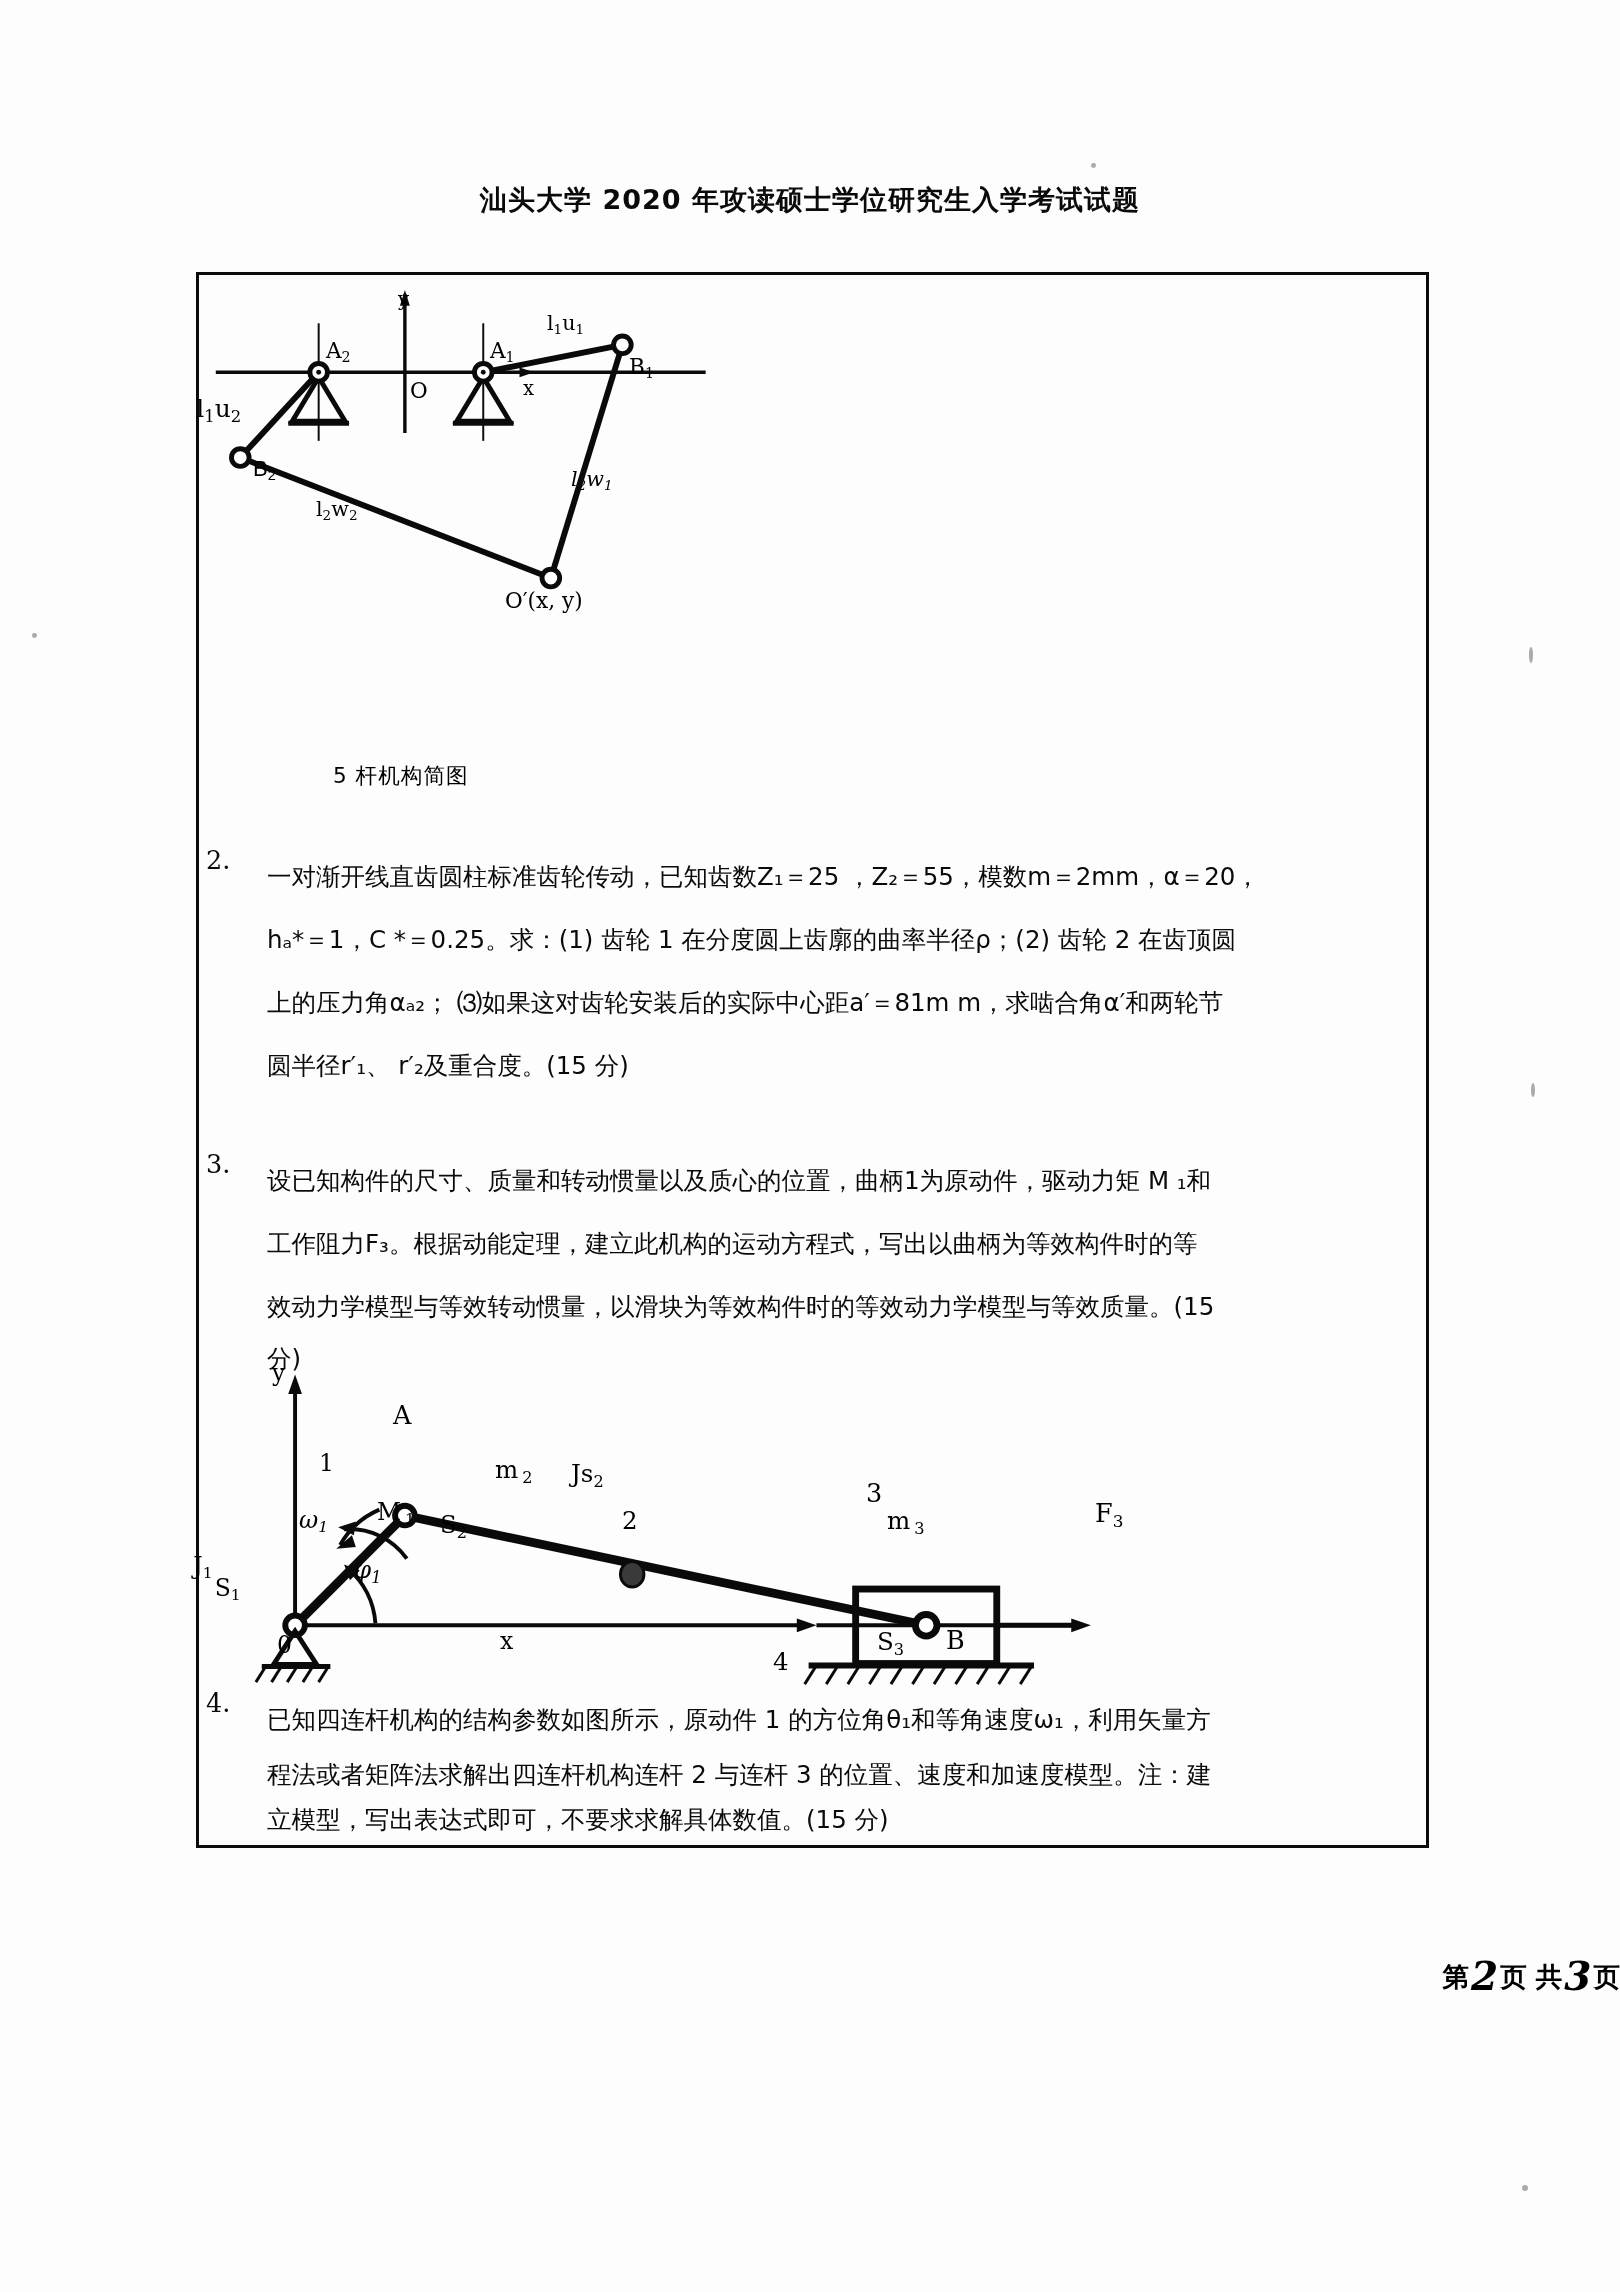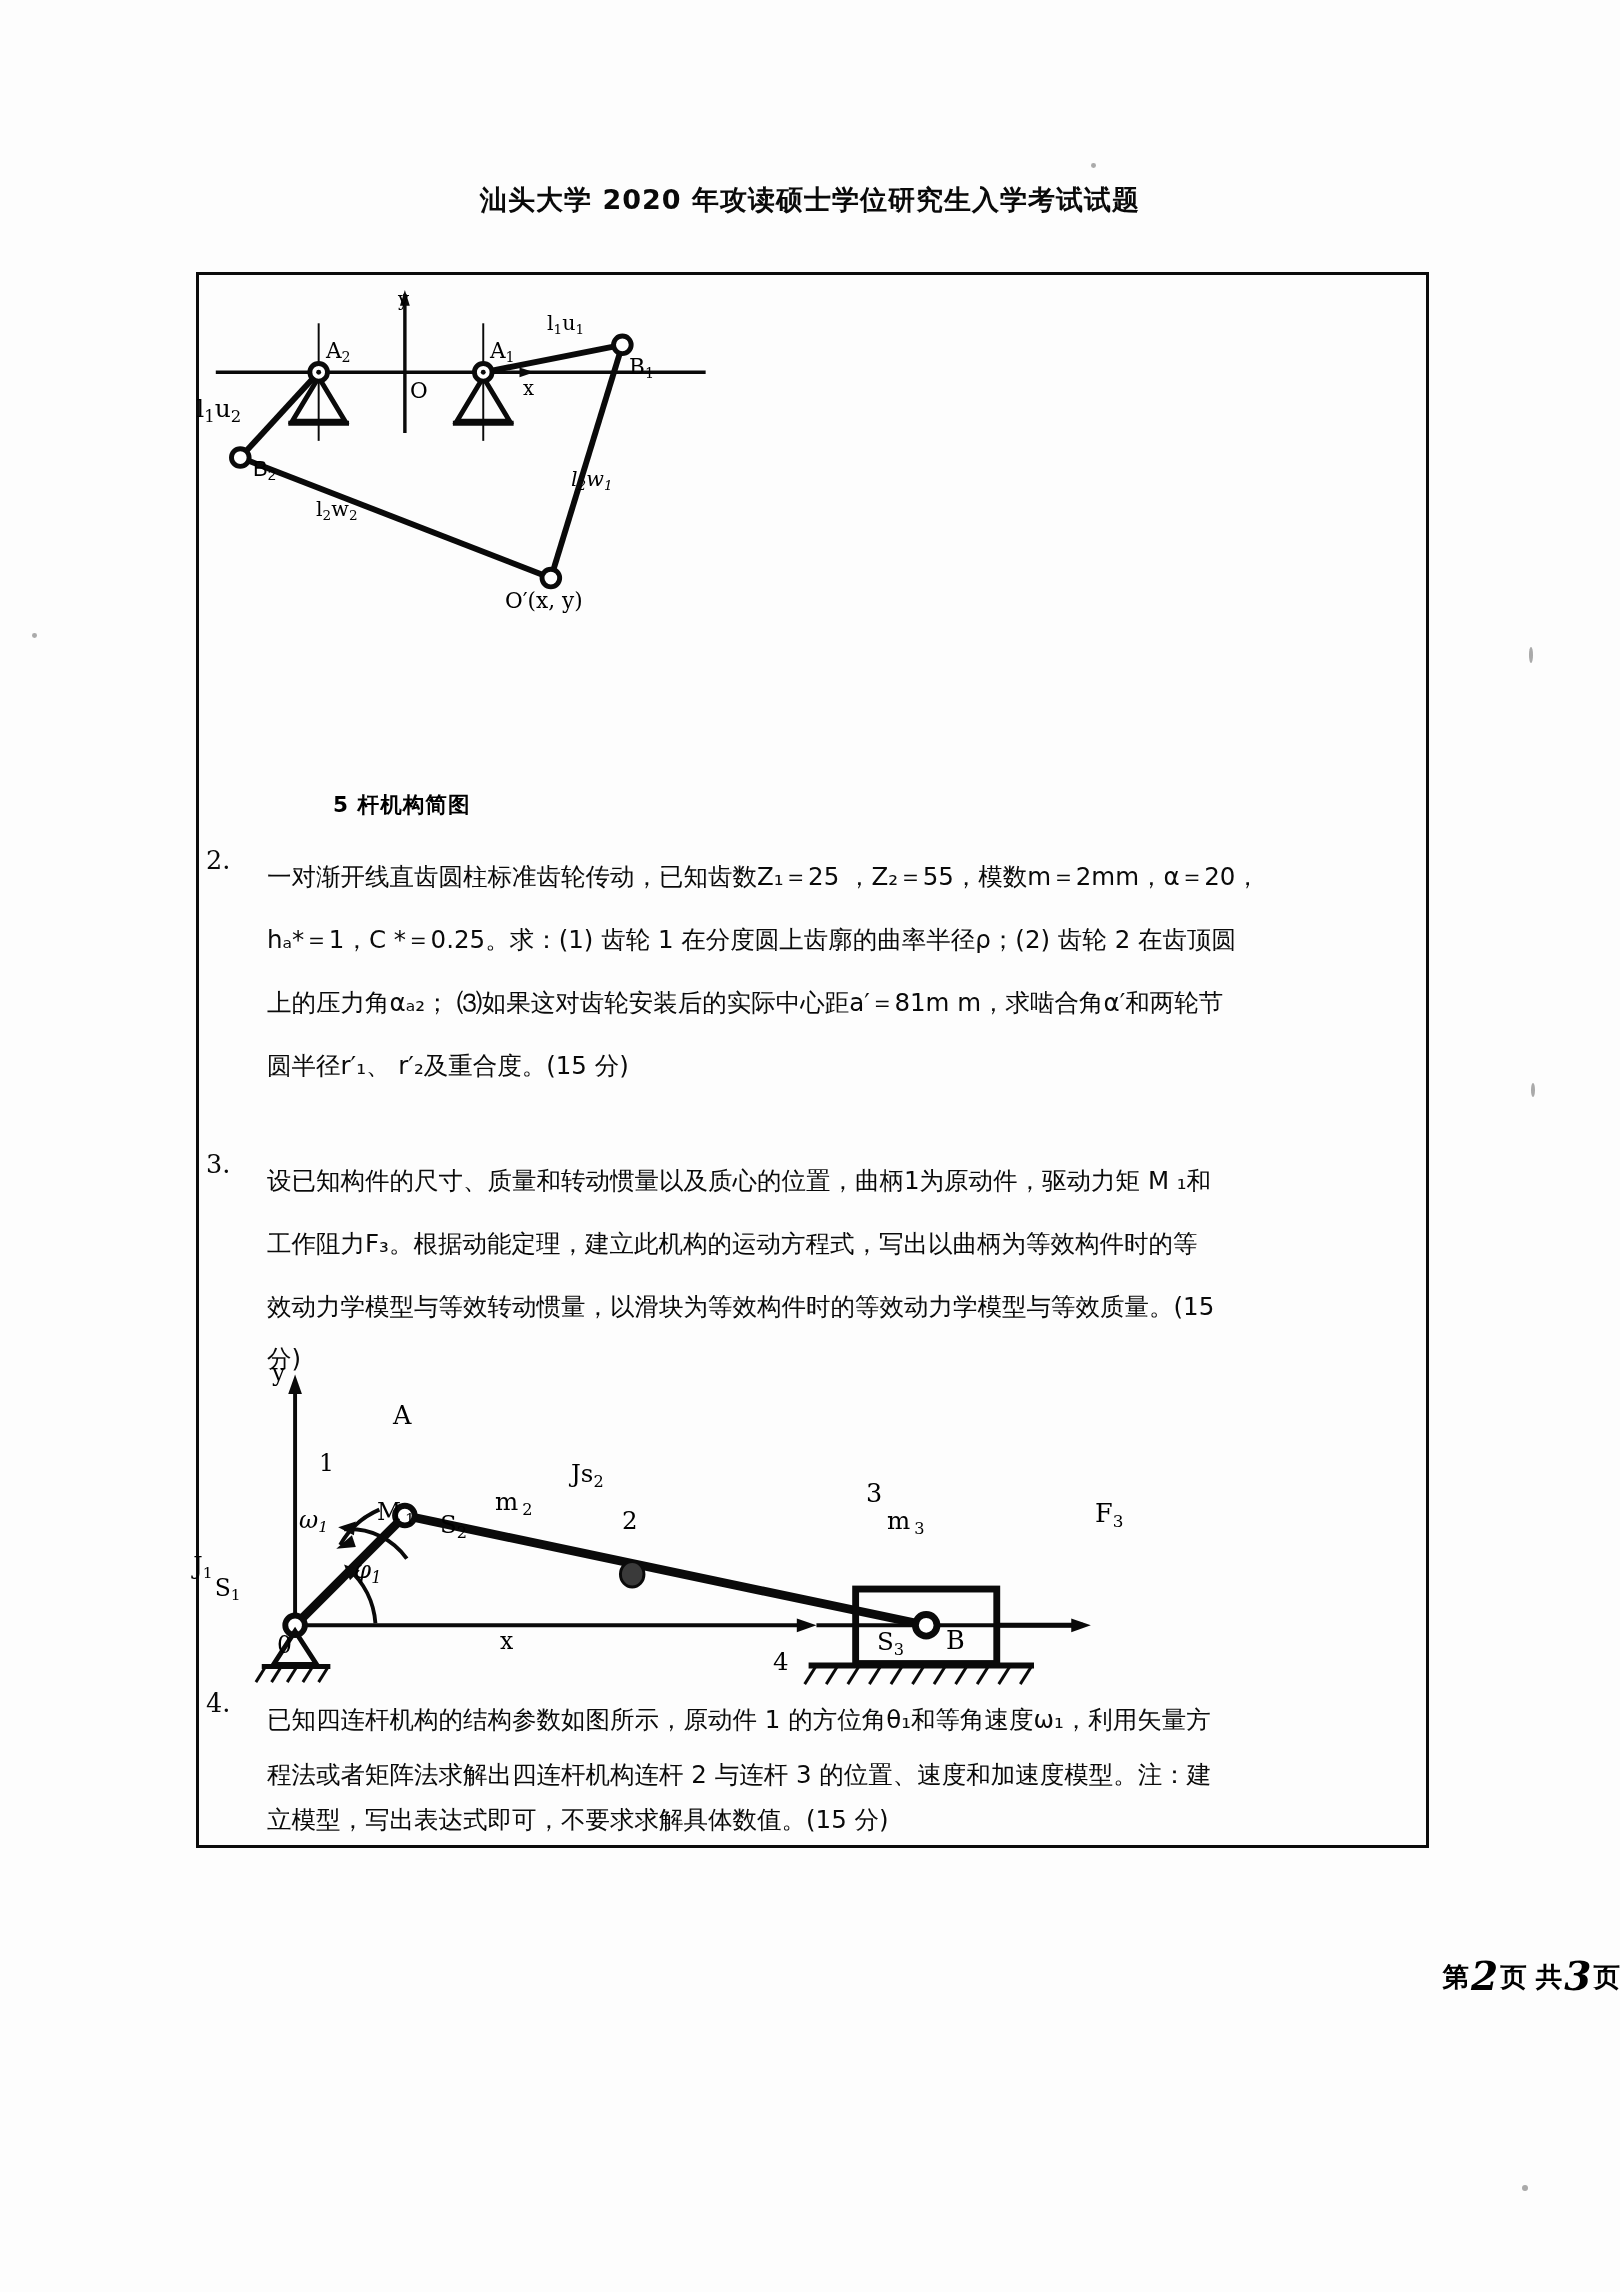--- a/index.html
+++ b/index.html
@@ -53,24 +53,23 @@
     left: 206px;
     top: 276px;
     width: 627px;
     height: 461px;
   }
   .fig1-caption {
     position: absolute;
     left: 333px;
     top: 761px;
     font-family: "DejaVu Sans", "Liberation Sans", sans-serif;
-    font-weight: bold;
+    font-weight: normal;
     font-size: 21.6px;
     letter-spacing: 1px;
-    margin-top: 29px;
   }
 
   
   .fig2-wrap {
     position: absolute;
     left: 201px;
     top: 1341px;
     width: 1029px;
     height: 353px;
   }
@@ -302,21 +301,21 @@
     <div style="position:absolute; left:299px; top:286px; font-size:23.5px; font-family:'DejaVu Serif',serif;">x</div>
 
     <div style="position:absolute; left:-7.8px; top:165px; font-size:23.5px; font-family:'DejaVu Serif',serif;margin-top:46px;"><span>J</span><sub>1</sub></div>
     <div style="position:absolute; left:13.7px; top:233px; font-size:23.5px; font-family:'DejaVu Serif',serif;"><span>S</span><sub>1</sub></div>
     <div style="position:absolute; left:98px; top:165px; font-size:23.5px; font-family:'DejaVu Serif',serif; font-style:italic;"><span>ω</span><sub>1</sub></div>
     <div style="position:absolute; left:176px; top:157px; font-size:23.5px; font-family:'DejaVu Serif',serif;"><span>M</span><sub style="margin-left:3.9px;">1</sub></div>
     <div style="position:absolute; left:153px; top:214px; font-size:24.5px; font-family:'DejaVu Serif',serif; font-style:italic;"><span>φ</span><sub>1</sub></div>
     <div style="position:absolute; left:118px; top:108px; font-size:23.5px; font-family:'DejaVu Serif',serif;">1</div>
     <div style="position:absolute; left:192px; top:59px; font-size:25.5px; font-family:'DejaVu Serif',serif;">A</div>
     <div style="position:absolute; left:239px; top:169px; font-size:24.5px; font-family:'DejaVu Serif',serif;"><span>S</span><sub>2</sub></div>
-    <div style="position:absolute; left:294px; top:114px; font-size:24.5px; font-family:'DejaVu Serif',serif;margin-top:32px;"><span>m</span><sub style="margin-left:3.9px;">2</sub></div>
+    <div style="position:absolute; left:294px; top:114px; font-size:24.5px; font-family:'DejaVu Serif',serif;"><span>m</span><sub style="margin-left:3.9px;">2</sub></div>
     <div style="position:absolute; left:370px; top:118px; font-size:24.5px; font-family:'DejaVu Serif',serif;"><span>Js</span><sub>2</sub></div>
     <div style="position:absolute; left:421px; top:165px; font-size:24.5px; font-family:'DejaVu Serif',serif;">2</div>
     <div style="position:absolute; left:665px; top:137px; font-size:25.5px; font-family:'DejaVu Serif',serif;">3</div>
     <div style="position:absolute; left:686px; top:165px; font-size:24.5px; font-family:'DejaVu Serif',serif;"><span>m</span><sub style="margin-left:3.9px;">3</sub></div>
     <div style="position:absolute; left:676px; top:286px; font-size:24.5px; font-family:'DejaVu Serif',serif;"><span>S</span><sub>3</sub></div>
     <div style="position:absolute; left:745px; top:284px; font-size:25.5px; font-family:'DejaVu Serif',serif;">B</div>
     <div style="position:absolute; left:894px; top:157px; font-size:25.5px; font-family:'DejaVu Serif',serif;"><span>F</span><sub>3</sub></div>
     <div style="position:absolute; left:572px; top:306px; font-size:24.5px; font-family:'DejaVu Serif',serif;">4</div>
   </div>
 

